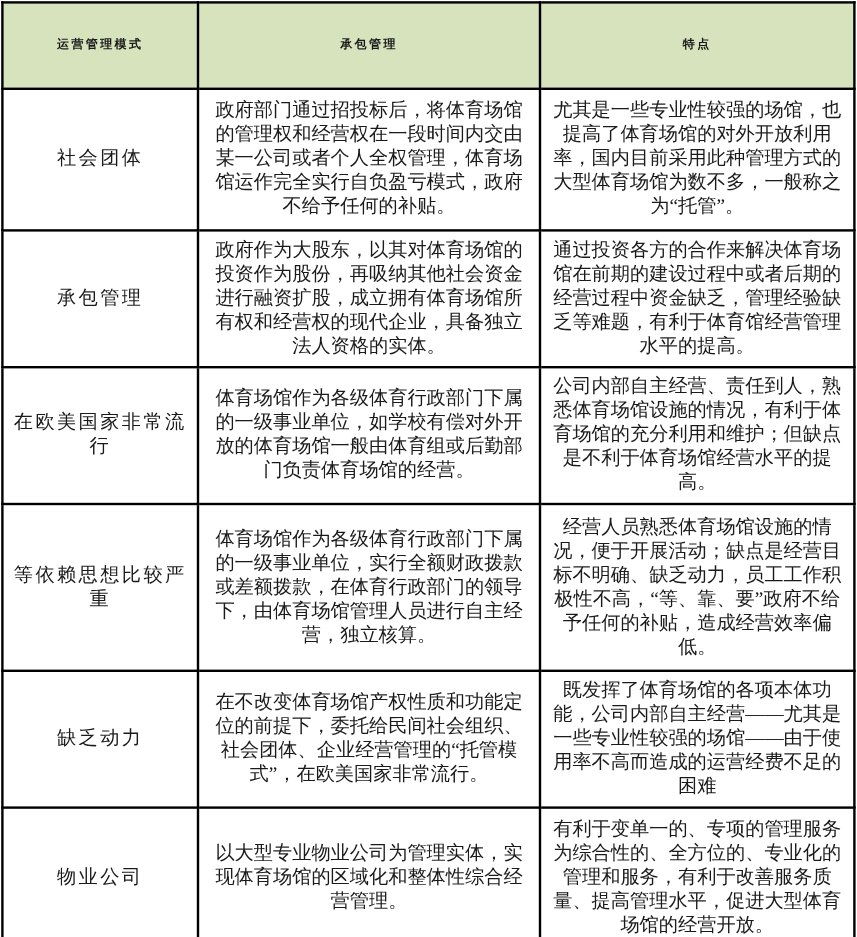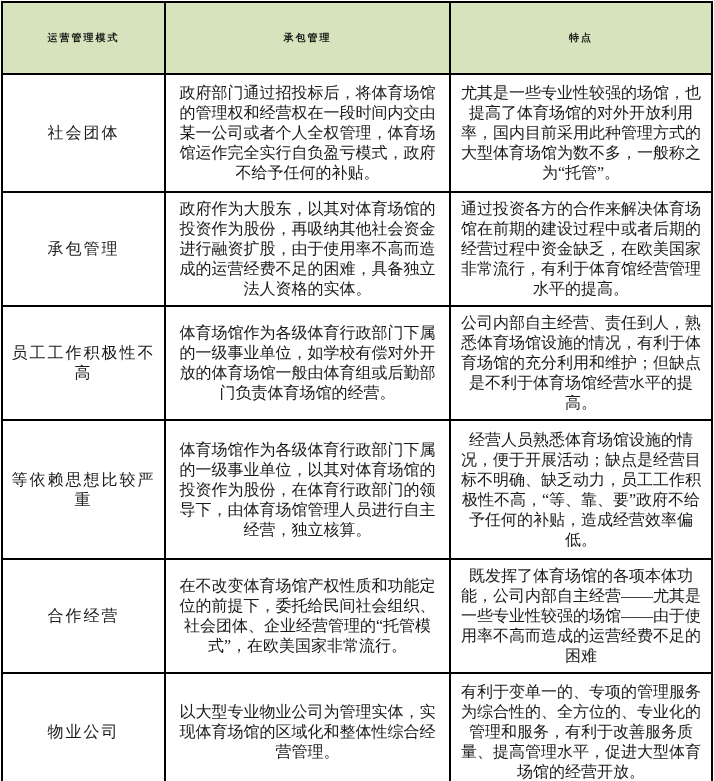--- a/index.html
+++ b/index.html
@@ -69,35 +69,35 @@
       </tr>
     </thead>
     <tbody id="table-body">
         <tr>
     <td class="col-mode">社会团体</td>
     <td class="col-intro">政府部门通过招投标后，将体育场馆的管理权和经营权在一段时间内交由某一公司或者个人全权管理，体育场馆运作完全实行自负盈亏模式，政府不给予任何的补贴。</td>
     <td class="col-features">尤其是一些专业性较强的场馆，也提高了体育场馆的对外开放利用率，国内目前采用此种管理方式的大型体育场馆为数不多，一般称之为“托管”。</td>
   </tr>
         <tr>
     <td class="col-mode">承包管理</td>
-    <td class="col-intro">政府作为大股东，以其对体育场馆的投资作为股份，再吸纳其他社会资金进行融资扩股，由于使用率不高而造成的运营经费不足的困难，具备独立法人资格的实体。</td>
-    <td class="col-features">通过投资各方的合作来解决体育场馆在前期的建设过程中或者后期的经营过程中资金缺乏，在欧美国家非常流行，有利于体育馆经营管理水平的提高。</td>
+    <td class="col-intro">政府作为大股东，以其对体育场馆的投资作为股份，再吸纳其他社会资金进行融资扩股，成立拥有体育场馆所有权和经营权的现代企业，具备独立法人资格的实体。</td>
+    <td class="col-features">通过投资各方的合作来解决体育场馆在前期的建设过程中或者后期的经营过程中资金缺乏，管理经验缺乏等难题，有利于体育馆经营管理水平的提高。</td>
   </tr>
         <tr>
-    <td class="col-mode">员工工作积极性不高</td>
+    <td class="col-mode">在欧美国家非常流行</td>
     <td class="col-intro">体育场馆作为各级体育行政部门下属的一级事业单位，如学校有偿对外开放的体育场馆一般由体育组或后勤部门负责体育场馆的经营。</td>
     <td class="col-features">公司内部自主经营、责任到人，熟悉体育场馆设施的情况，有利于体育场馆的充分利用和维护；但缺点是不利于体育场馆经营水平的提高。</td>
   </tr>
         <tr>
     <td class="col-mode">等依赖思想比较严重</td>
-    <td class="col-intro">体育场馆作为各级体育行政部门下属的一级事业单位，以其对体育场馆的投资作为股份，在体育行政部门的领导下，由体育场馆管理人员进行自主经营，独立核算。</td>
+    <td class="col-intro">体育场馆作为各级体育行政部门下属的一级事业单位，实行全额财政拨款或差额拨款，在体育行政部门的领导下，由体育场馆管理人员进行自主经营，独立核算。</td>
     <td class="col-features">经营人员熟悉体育场馆设施的情况，便于开展活动；缺点是经营目标不明确、缺乏动力，员工工作积极性不高，“等、靠、要”政府不给予任何的补贴，造成经营效率偏低。</td>
   </tr>
         <tr>
-    <td class="col-mode">合作经营</td>
+    <td class="col-mode">缺乏动力</td>
     <td class="col-intro">在不改变体育场馆产权性质和功能定位的前提下，委托给民间社会组织、社会团体、企业经营管理的“托管模式”，在欧美国家非常流行。</td>
     <td class="col-features">既发挥了体育场馆的各项本体功能，公司内部自主经营——尤其是一些专业性较强的场馆——由于使用率不高而造成的运营经费不足的困难</td>
   </tr>
         <tr>
     <td class="col-mode">物业公司</td>
     <td class="col-intro">以大型专业物业公司为管理实体，实现体育场馆的区域化和整体性综合经营管理。</td>
     <td class="col-features">有利于变单一的、专项的管理服务为综合性的、全方位的、专业化的管理和服务，有利于改善服务质量、提高管理水平，促进大型体育场馆的经营开放。</td>
   </tr>
       </tbody>
   </table>

